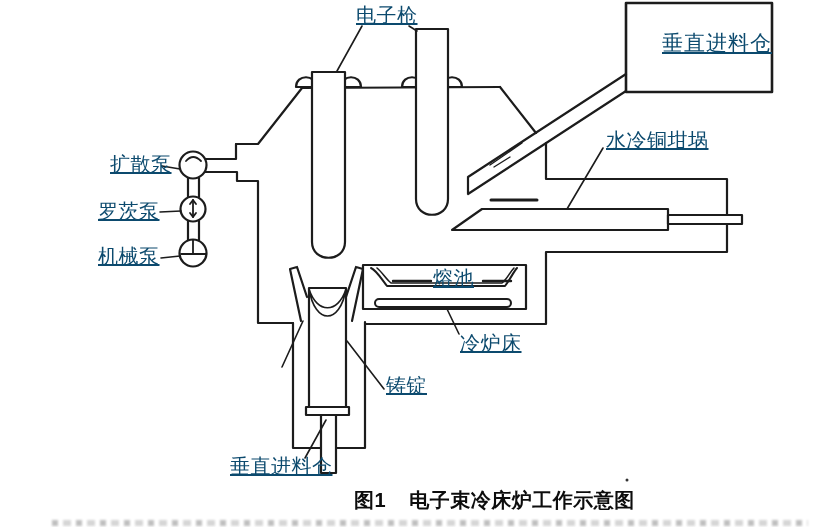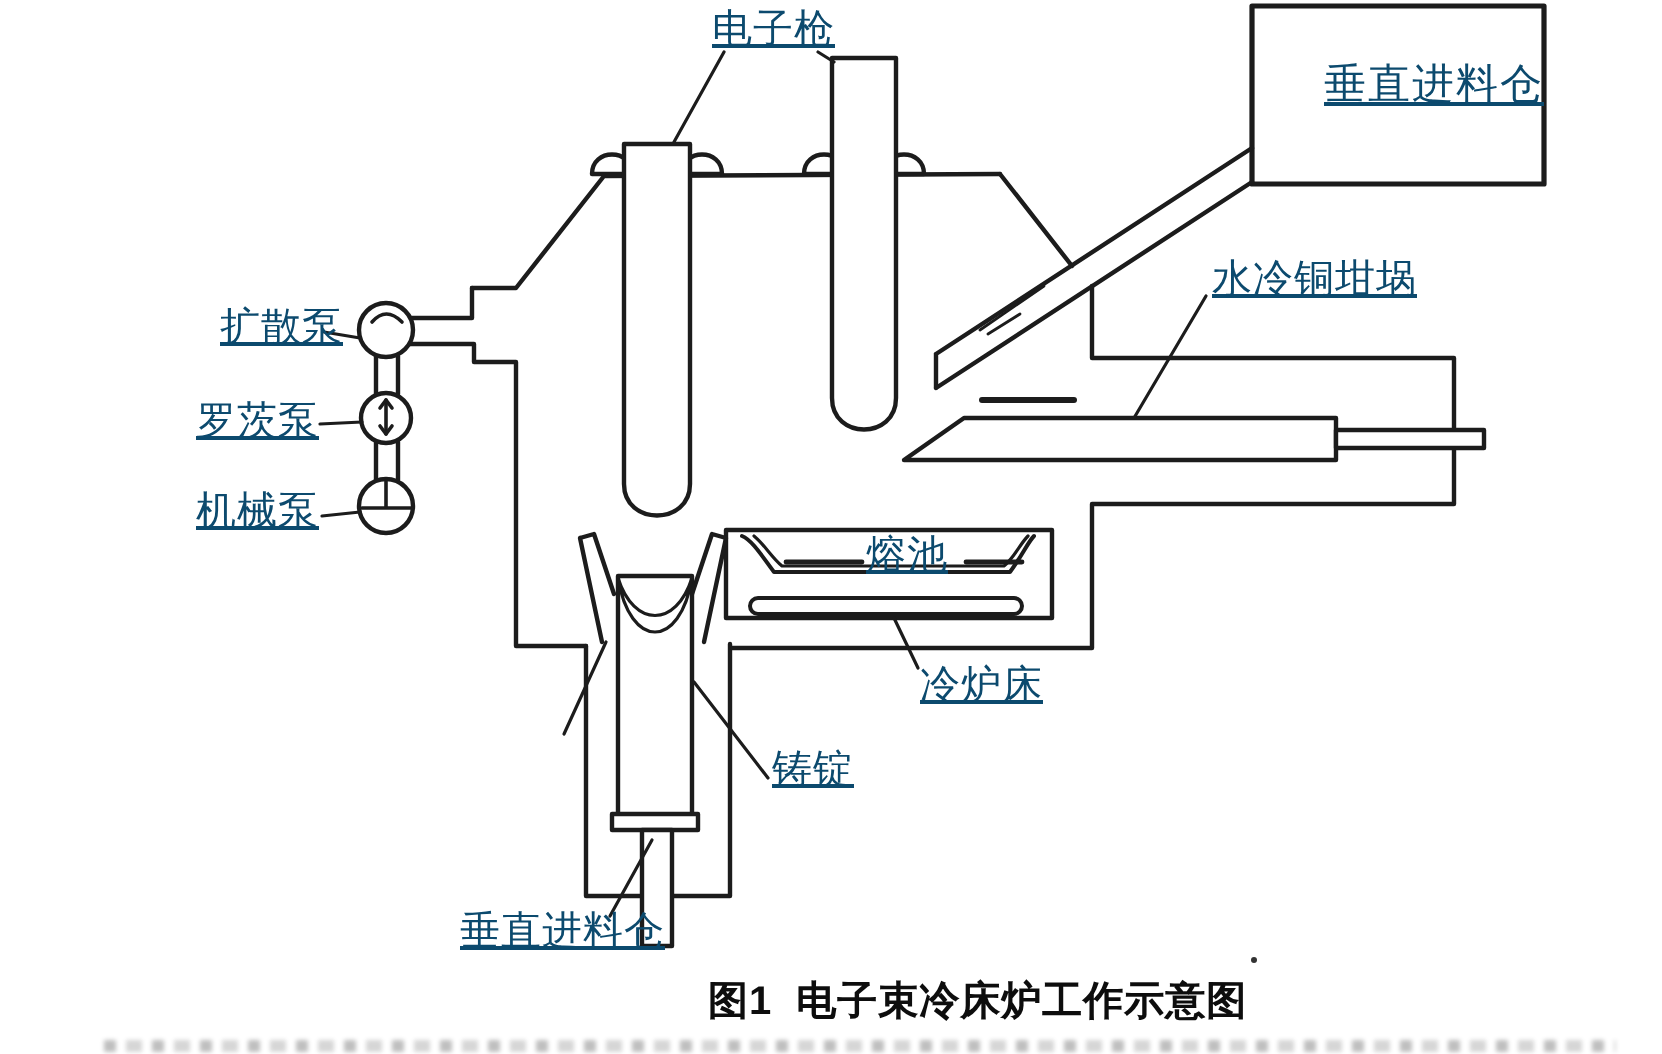--- a/index.html
+++ b/index.html
@@ -22,21 +22,21 @@
   }
   .lbl-feedbox{
     left:626px;top:32px;width:146px;
     text-align:right;font-size:21px;letter-spacing:1px;
   }
   #caption{
     position:absolute;left:354px;top:487px;
     font-weight:bold;font-size:20px;color:#0d0d0d;letter-spacing:0.5px;
     white-space:nowrap;
   }
-  #caption .cap-label{margin-right:12px;}
+  #caption .cap-label{margin-right:23px;}
   #cut-text-strip{
     position:absolute;left:52px;top:520px;width:756px;height:6px;
     background:repeating-linear-gradient(90deg,
       rgba(45,45,45,.55) 0px, rgba(45,45,45,.55) 6px,
       rgba(0,0,0,0) 6px, rgba(0,0,0,0) 11px,
       rgba(45,45,45,.35) 11px, rgba(45,45,45,.35) 19px,
       rgba(0,0,0,0) 19px, rgba(0,0,0,0) 24px);
     filter:blur(1.1px);
     opacity:.55;
   }

